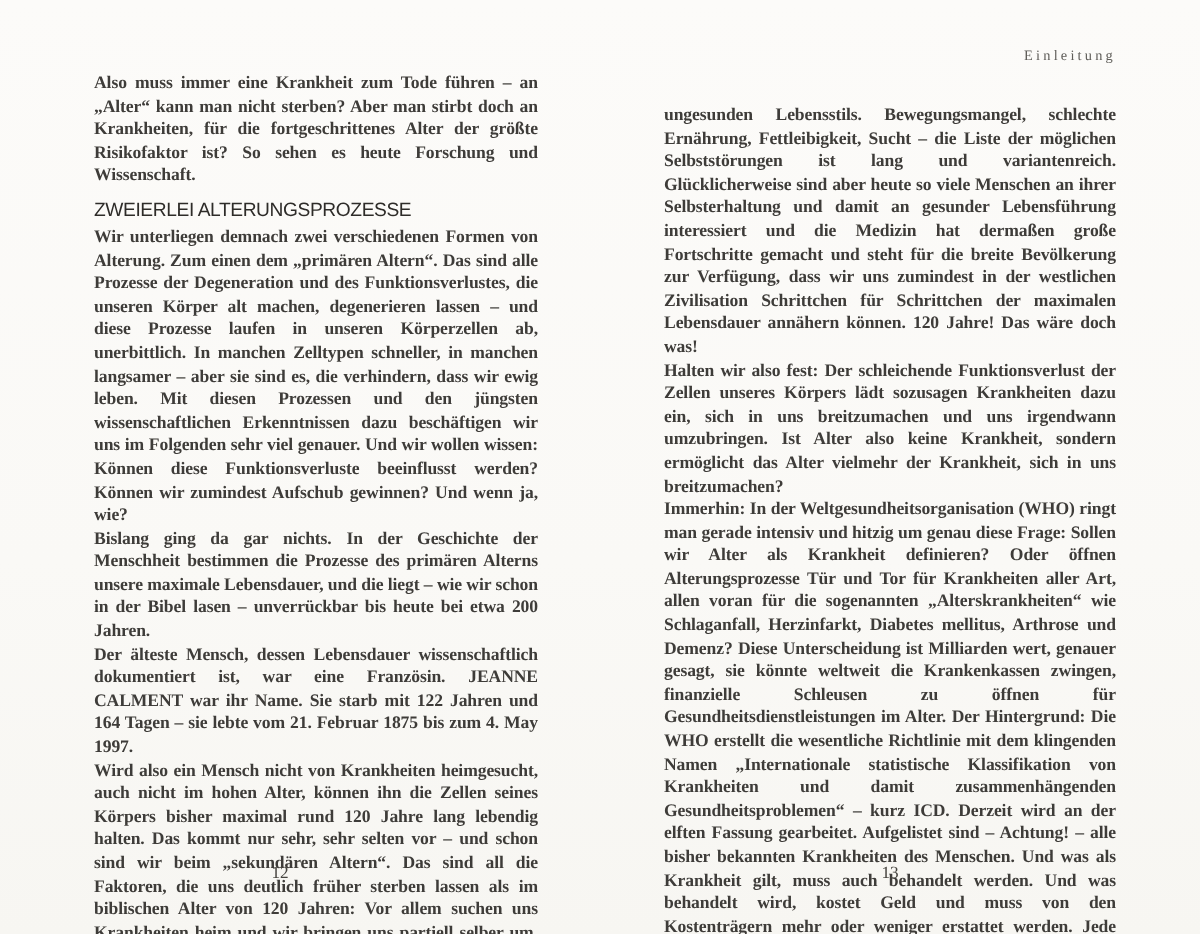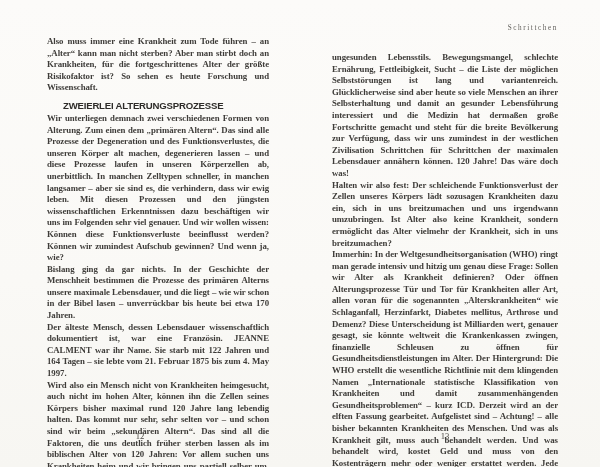--- a/index.html
+++ b/index.html
@@ -22,23 +22,23 @@
   .col p {
     margin: 0;
     font-size: 8.8px;
     line-height: 11.6px;
     letter-spacing: -0.05px;
     hyphens: auto;
     font-weight: bold;
     -webkit-hyphens: auto;
   }
   .col h2 {
-    margin: 6px 0 2px 16px;
+    margin: 6px 0 2px 0;
     font-family: "Liberation Sans", sans-serif;
-    font-weight: 700;
+    font-weight: 400;
     font-size: 9.6px;
     letter-spacing: -0.2px;
     color: #2e2c29;
   }
   .running-header {
     position: absolute;
     top: 24px;
     left: 332px;
     width: 226px;
     text-align: right;
@@ -54,27 +54,27 @@
     color: #46443f;
   }
   .folio-left  { left: 29px;  width: 222px; }
   .folio-right { left: 332px; width: 226px; }
 </style>
 </head>
 <body>
 
 <div class="spread">
 
-  <div class="running-header">Schrittchen</div>
+  <div class="running-header">Einleitung</div>
 
   <div class="col col-left">
     <p>Also muss immer eine Krankheit zum Tode führen – an „Alter“ kann man nicht sterben? Aber man stirbt doch an Krankheiten, für die fortgeschrittenes Alter der größte Risikofaktor ist? So sehen es heute Forschung und Wissenschaft.</p>
     <h2>ZWEIERLEI ALTERUNGSPROZESSE</h2>
     <p>Wir unterliegen demnach zwei verschiedenen Formen von Alterung. Zum einen dem „primären Altern“. Das sind alle Prozesse der Degeneration und des Funktionsverlustes, die unseren Körper alt machen, degenerieren lassen – und diese Prozesse laufen in unseren Körperzellen ab, unerbittlich. In manchen Zelltypen schneller, in manchen langsamer – aber sie sind es, die verhindern, dass wir ewig leben. Mit diesen Prozessen und den jüngsten wissenschaftlichen Erkenntnissen dazu beschäftigen wir uns im Folgenden sehr viel genauer. Und wir wollen wissen: Können diese Funktionsverluste beeinflusst werden? Können wir zumindest Aufschub gewinnen? Und wenn ja, wie?</p>
-    <p>Bislang ging da gar nichts. In der Geschichte der Menschheit bestimmen die Prozesse des primären Alterns unsere maximale Lebensdauer, und die liegt – wie wir schon in der Bibel lasen – unverrückbar bis heute bei etwa 170 Jahren.</p>
+    <p>Bislang ging da gar nichts. In der Geschichte der Menschheit bestimmen die Prozesse des primären Alterns unsere maximale Lebensdauer, und die liegt – wie wir schon in der Bibel lasen – unverrückbar bis heute bei etwa 200 Jahren.</p>
     <p>Der älteste Mensch, dessen Lebensdauer wissenschaftlich dokumentiert ist, war eine Französin. JEANNE CALMENT war ihr Name. Sie starb mit 122 Jahren und 164 Tagen – sie lebte vom 21. Februar 1875 bis zum 4. May 1997.</p>
     <p>Wird also ein Mensch nicht von Krankheiten heimgesucht, auch nicht im hohen Alter, können ihn die Zellen seines Körpers bisher maximal rund 120 Jahre lang lebendig halten. Das kommt nur sehr, sehr selten vor – und schon sind wir beim „sekundären Altern“. Das sind all die Faktoren, die uns deutlich früher sterben lassen als im biblischen Alter von 120 Jahren: Vor allem suchen uns Krankheiten heim und wir bringen uns partiell selber um, aufgrund unseres</p>
   </div>
 
   <div class="col col-right">
     <p>ungesunden Lebensstils. Bewegungsmangel, schlechte Ernährung, Fettleibigkeit, Sucht – die Liste der möglichen Selbststörungen ist lang und variantenreich. Glücklicherweise sind aber heute so viele Menschen an ihrer Selbsterhaltung und damit an gesunder Lebensführung interessiert und die Medizin hat dermaßen große Fortschritte gemacht und steht für die breite Bevölkerung zur Verfügung, dass wir uns zumindest in der westlichen Zivilisation Schrittchen für Schrittchen der maximalen Lebensdauer annähern können. 120 Jahre! Das wäre doch was!</p>
     <p>Halten wir also fest: Der schleichende Funktionsverlust der Zellen unseres Körpers lädt sozusagen Krankheiten dazu ein, sich in uns breitzumachen und uns irgendwann umzubringen. Ist Alter also keine Krankheit, sondern ermöglicht das Alter vielmehr der Krankheit, sich in uns breitzumachen?</p>
     <p>Immerhin: In der Weltgesundheitsorganisation (WHO) ringt man gerade intensiv und hitzig um genau diese Frage: Sollen wir Alter als Krankheit definieren? Oder öffnen Alterungsprozesse Tür und Tor für Krankheiten aller Art, allen voran für die sogenannten „Alterskrankheiten“ wie Schlaganfall, Herzinfarkt, Diabetes mellitus, Arthrose und Demenz? Diese Unterscheidung ist Milliarden wert, genauer gesagt, sie könnte weltweit die Krankenkassen zwingen, finanzielle Schleusen zu öffnen für Gesundheitsdienstleistungen im Alter. Der Hintergrund: Die WHO erstellt die wesentliche Richtlinie mit dem klingenden Namen „Internationale statistische Klassifikation von Krankheiten und damit zusammenhängenden Gesundheitsproblemen“ – kurz ICD. Derzeit wird an der elften Fassung gearbeitet. Aufgelistet sind – Achtung! – alle bisher bekannten Krankheiten des Menschen. Und was als Krankheit gilt, muss auch behandelt werden. Und was behandelt wird, kostet Geld und muss von den Kostenträgern mehr oder weniger erstattet werden. Jede bislang bekannte Krankheit erhält von der ICD einen Code. Jetzt geht es also darum, ob „Alter“ einen Code bekommen soll.</p>
   </div>
 

